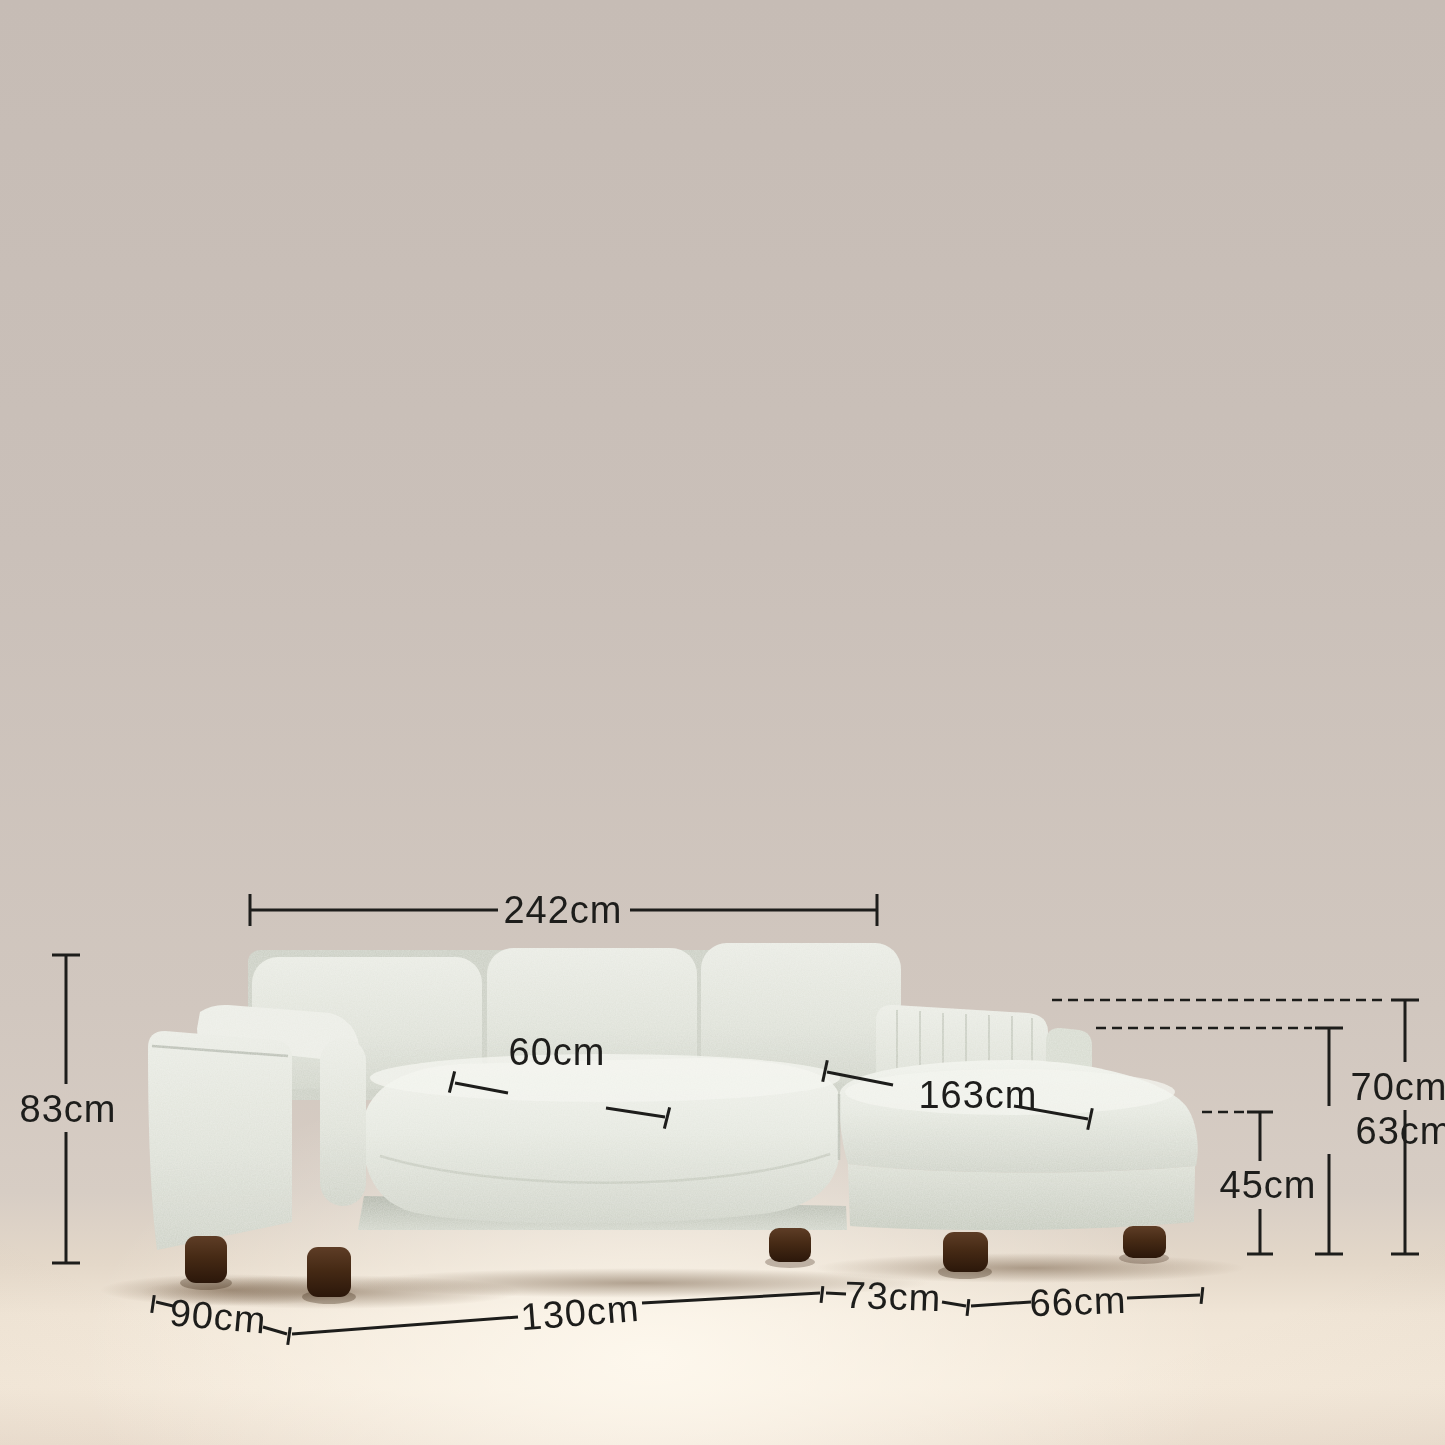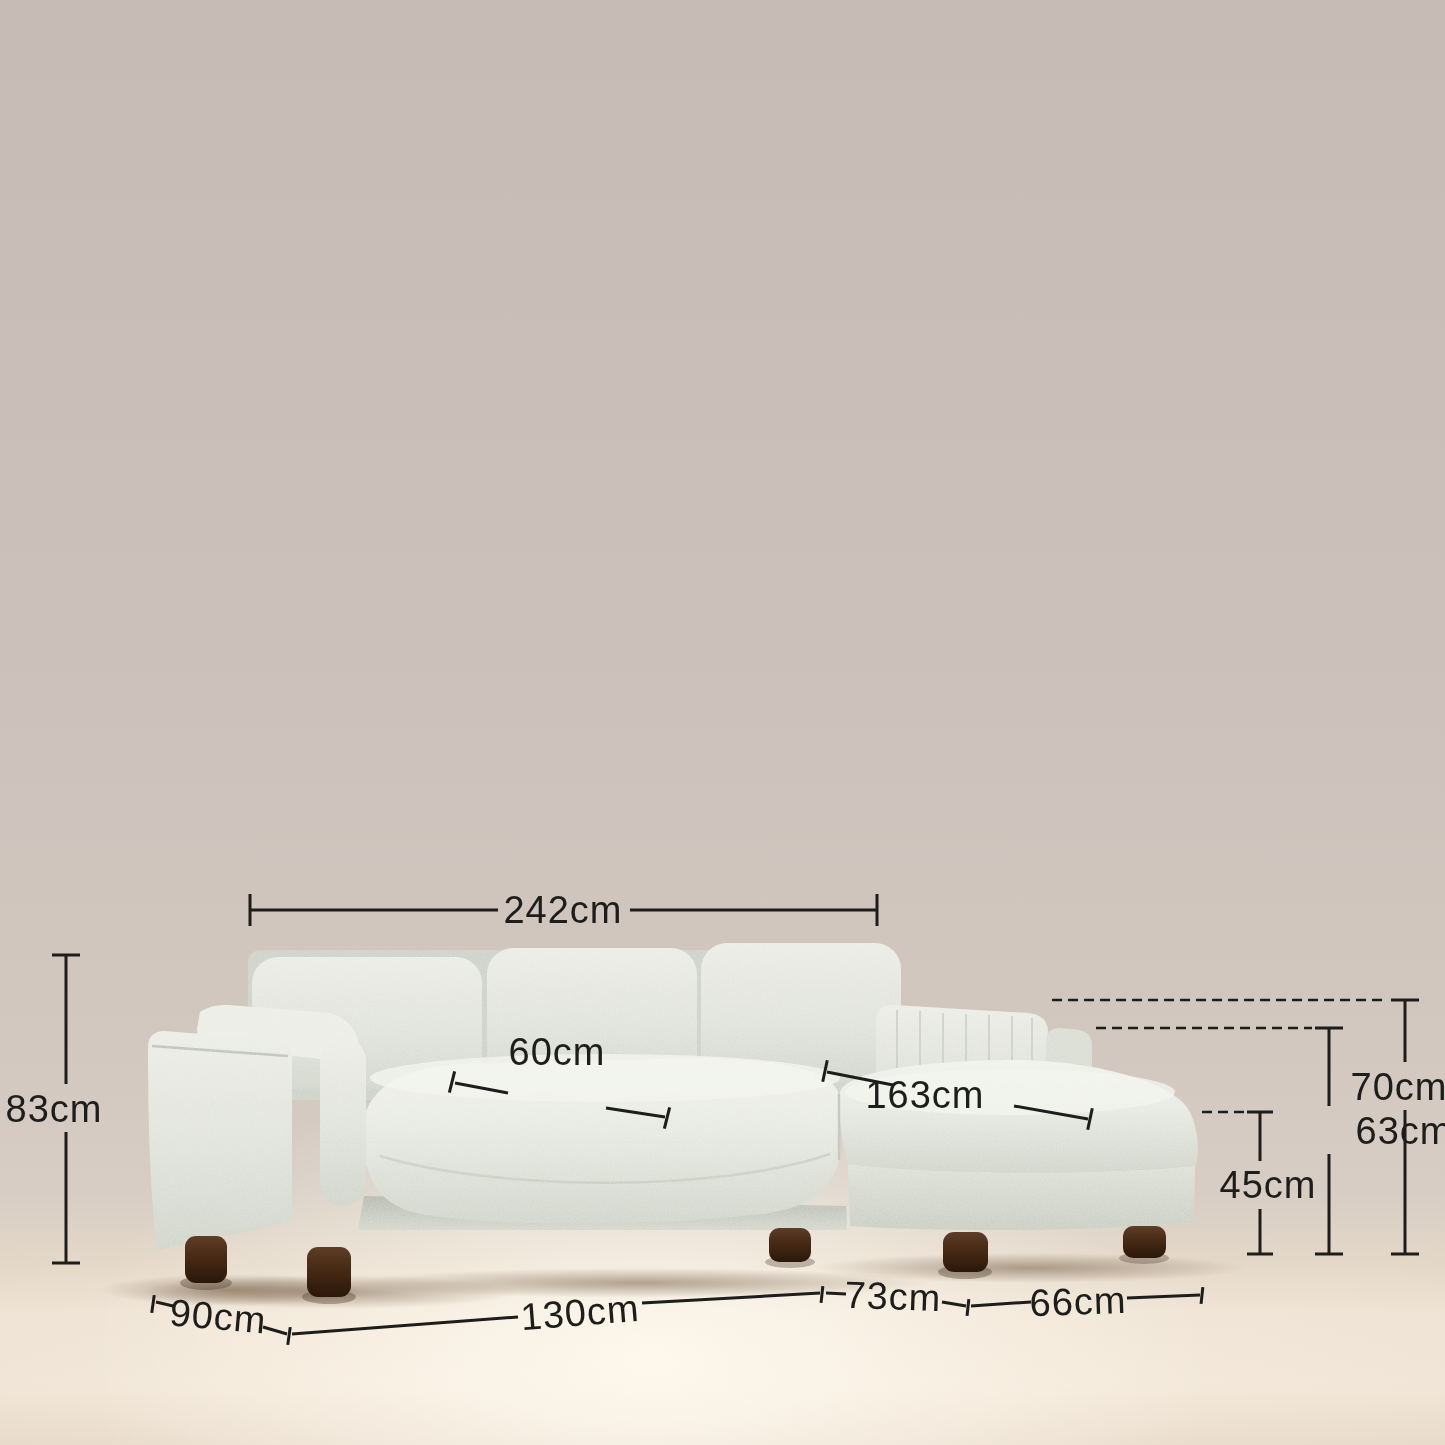--- a/index.html
+++ b/index.html
@@ -229,23 +229,23 @@
       <g>
         <line x1="968" y1="1299" x2="968" y2="1316" transform="rotate(6 968 1307)"></line>
         <line x1="971" y1="1306" x2="1031" y2="1302"></line>
         <line x1="1127" y1="1298" x2="1200" y2="1295"></line>
         <line x1="1202" y1="1287" x2="1202" y2="1304" transform="rotate(6 1202 1295)"></line>
       </g>
     </g>
   </svg>
 
   <div class="dim" style="left:563px;top:910px">242cm</div>
-  <div class="dim" style="left:54px;top:1109px">83cm</div>
+  <div class="dim" style="left:68px;top:1109px">83cm</div>
   <div class="dim" style="left:557px;top:1052px">60cm</div>
-  <div class="dim" style="left:925px;top:1095px">163cm</div>
+  <div class="dim" style="left:978px;top:1095px">163cm</div>
   <div class="dim" style="left:1399px;top:1087px">70cm</div>
   <div class="dim" style="left:1404px;top:1131px">63cm</div>
   <div class="dim" style="left:1268px;top:1185px">45cm</div>
   <div class="dim r5" style="left:218px;top:1317px">90cm</div>
   <div class="dim rm45" style="left:580px;top:1313px">130cm</div>
   <div class="dim r2" style="left:893px;top:1297px">73cm</div>
   <div class="dim rm2" style="left:1078px;top:1302px">66cm</div>
 
 </div>
 

